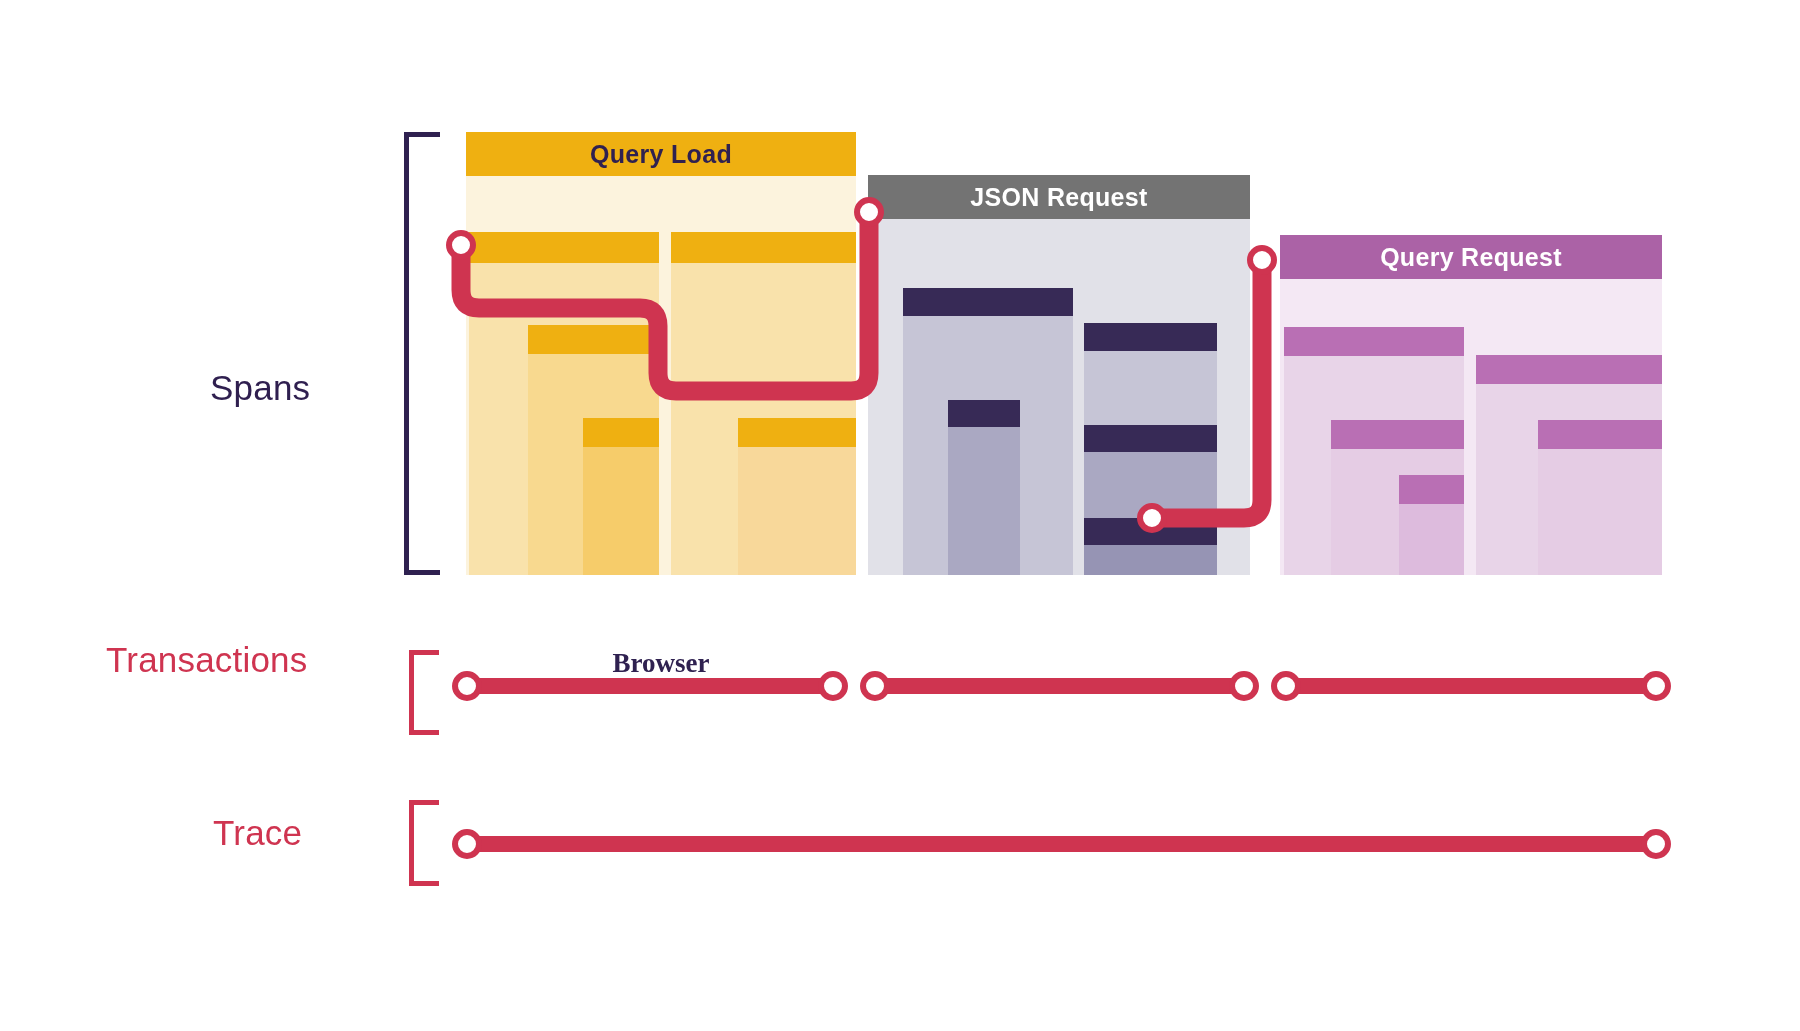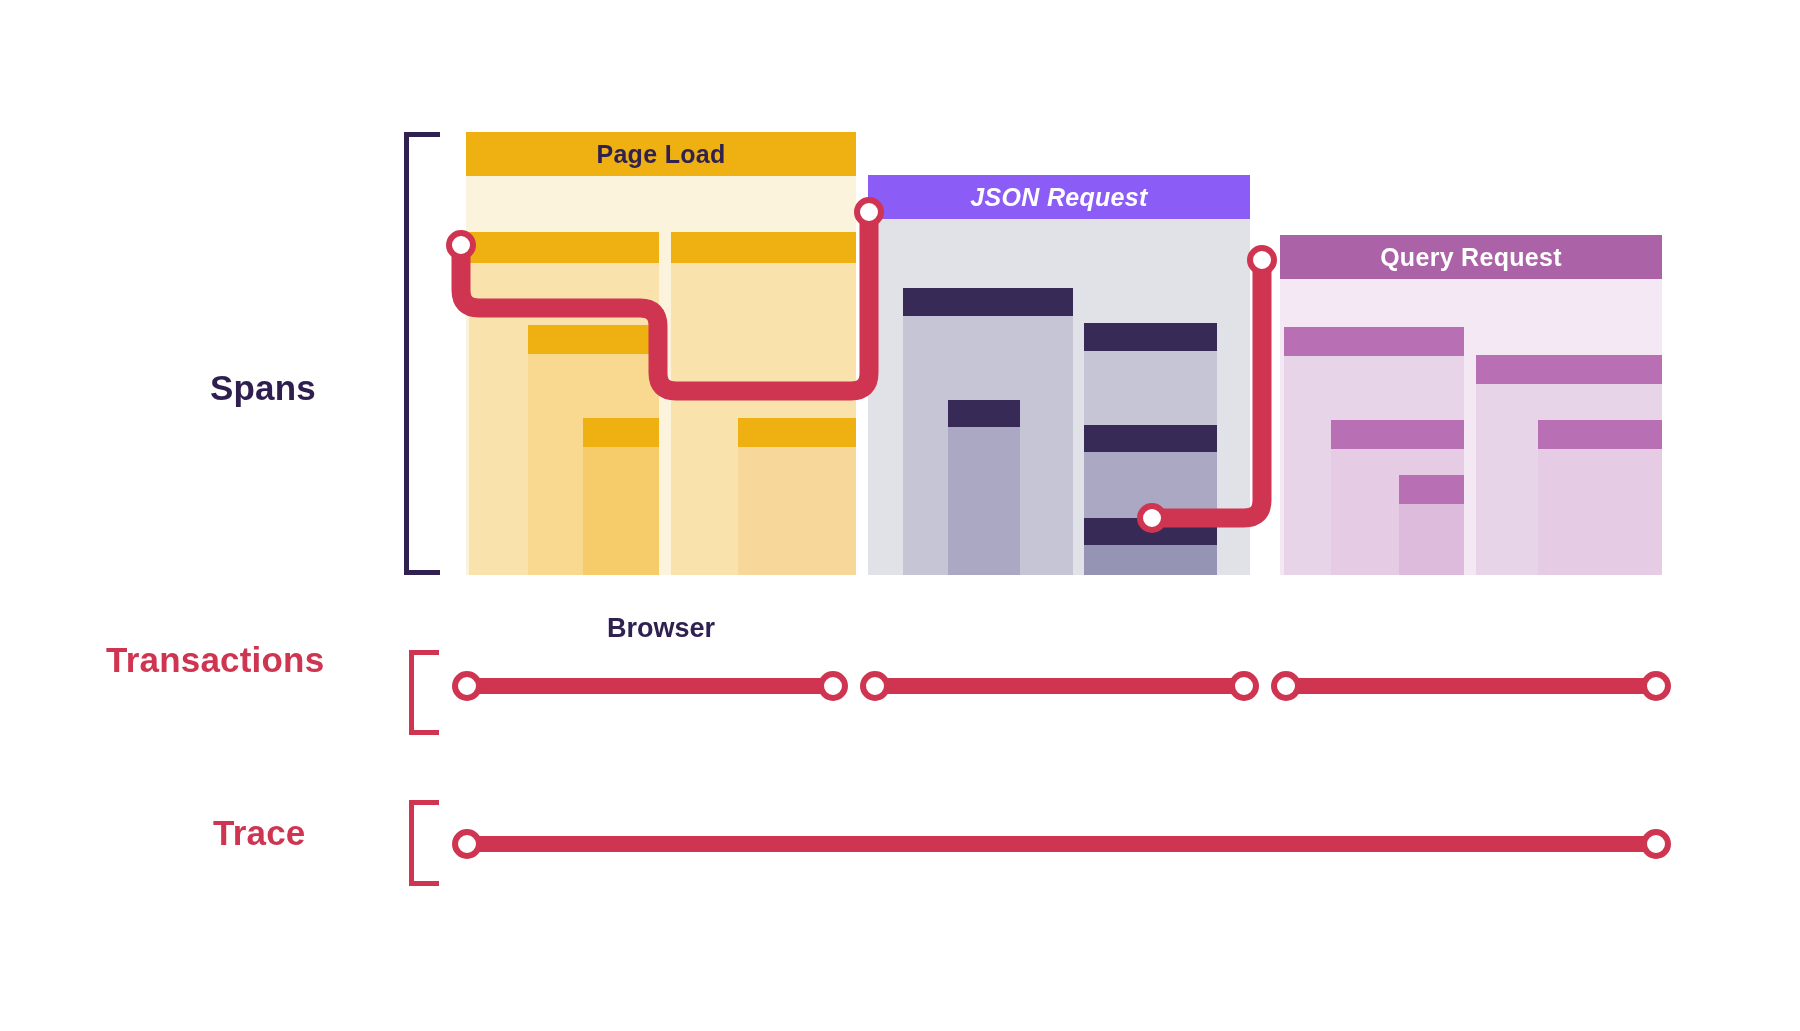--- a/index.html
+++ b/index.html
@@ -18,21 +18,21 @@
     position: absolute;
     left: 0; top: 0;
     width: 1800px;
     height: 1031px;
   }
   .abs { position: absolute; }
 
   
   .row-label {
     position: absolute;
-    font-weight: bold;
+    font-weight: normal;
     white-space: nowrap;
     letter-spacing: 0.2px;
   }
   .label-spans {
     color: #2f1f4f;
     font-size: 35px;
     left: 210px;
     top: 368px;
   }
   .label-transactions {
@@ -146,21 +146,21 @@
 
   <div class="bracket bracket-spans"></div>
   <div class="bracket bracket-tx"></div>
   <div class="bracket bracket-trace"></div>
 
   <div class="group" style="left:466px; top:132px; width:390px; height:443px;">
 
     <div class="abs" style="left:0; top:44px; width:390px; height:399px; background:#fcf3dd;"></div>
 
     <div class="group-header" style="width:390px; background:#efb011;">
-      <span style="color:#2f2150;">Page Load</span>
+      <span style="color:#2f2150;">Query Load</span>
     </div>
 
     <div class="bar" style="left:3px; top:100px; width:190px; height:343px; background:#f9e2ab;">
       <div class="bar-cap" style="height:31px; background:#efb011;"></div>
     </div>
 
     <div class="bar" style="left:62px; top:193px; width:131px; height:250px; background:#f8d98f;">
       <div class="bar-cap" style="height:29px; background:#efb011;"></div>
     </div>
 
@@ -174,21 +174,21 @@
 
     <div class="bar" style="left:272px; top:286px; width:118px; height:157px; background:#f8d89a;">
       <div class="bar-cap" style="height:29px; background:#efb011;"></div>
     </div>
   </div>
 
   <div class="group" style="left:868px; top:175px; width:382px; height:400px;">
 
     <div class="abs" style="left:0; top:44px; width:382px; height:356px; background:#e1e1e8;"></div>
 
-    <div class="group-header" style="width:382px; background:#8b5cf6;font-style:italic;">
+    <div class="group-header" style="width:382px; background:#737373;">
       <span style="color:#ffffff;">JSON Request</span>
     </div>
 
     <div class="bar" style="left:35px; top:113px; width:170px; height:287px; background:#c6c5d6;">
       <div class="bar-cap" style="height:28px; background:#372a56;"></div>
     </div>
 
     <div class="bar" style="left:80px; top:225px; width:72px; height:175px; background:#aaa8c2;">
       <div class="bar-cap" style="height:27px; background:#372a56;"></div>
     </div>
@@ -240,21 +240,21 @@
     <path d="M 461 245 L 461 290 Q 461 308 479 308 L 640 308 Q 658 308 658 326 L 658 373 Q 658 391 676 391 L 851 391 Q 869 391 869 373 L 869 230 Q 869 212 869 212" fill="none" stroke="#cf3450" stroke-width="19" stroke-linecap="round" stroke-linejoin="round"></path>
 
     <path d="M 1152 518 L 1244 518 Q 1262 518 1262 500 L 1262 278 Q 1262 260 1262 260" fill="none" stroke="#cf3450" stroke-width="19" stroke-linecap="round" stroke-linejoin="round"></path>
   </svg>
 
   <div class="tl-dot" style="left:446px; top:230px;"></div>
   <div class="tl-dot" style="left:854px; top:197px;"></div>
   <div class="tl-dot" style="left:1137px; top:503px;"></div>
   <div class="tl-dot" style="left:1247px; top:245px;"></div>
 
-  <div class="col-caption" style="left:466px; top:613px; width:390px;">Browser</div>
+  <div class="col-caption" style="left:466px; top:648px; width:390px;font-family:Liberation Serif, serif;">Browser</div>
 
   <div>
     <div class="tl-seg" style="left:460px; top:678px; width:380px;"></div>
     <div class="tl-seg" style="left:873px; top:678px; width:378px;"></div>
     <div class="tl-seg" style="left:1283px; top:678px; width:380px;"></div>
 
     <div class="tl-dot" style="left:452px; top:671px;"></div>
     <div class="tl-dot" style="left:818px; top:671px;"></div>
     <div class="tl-dot" style="left:860px; top:671px;"></div>
     <div class="tl-dot" style="left:1229px; top:671px;"></div>

